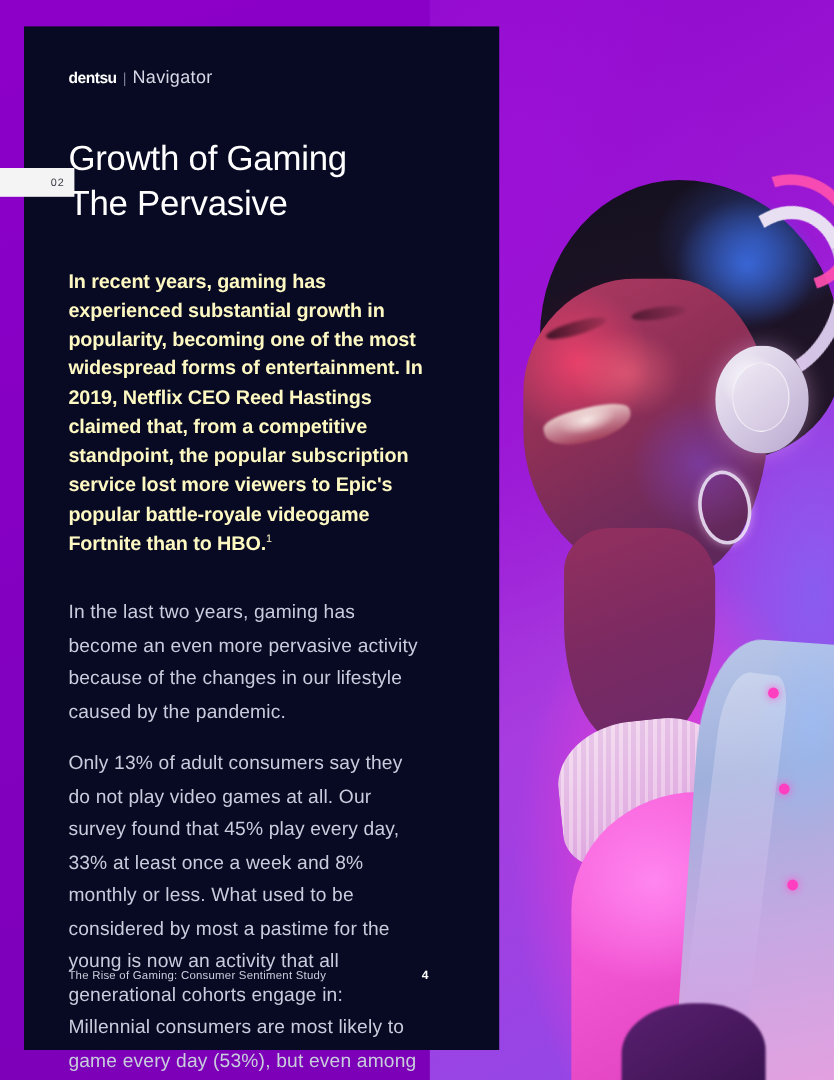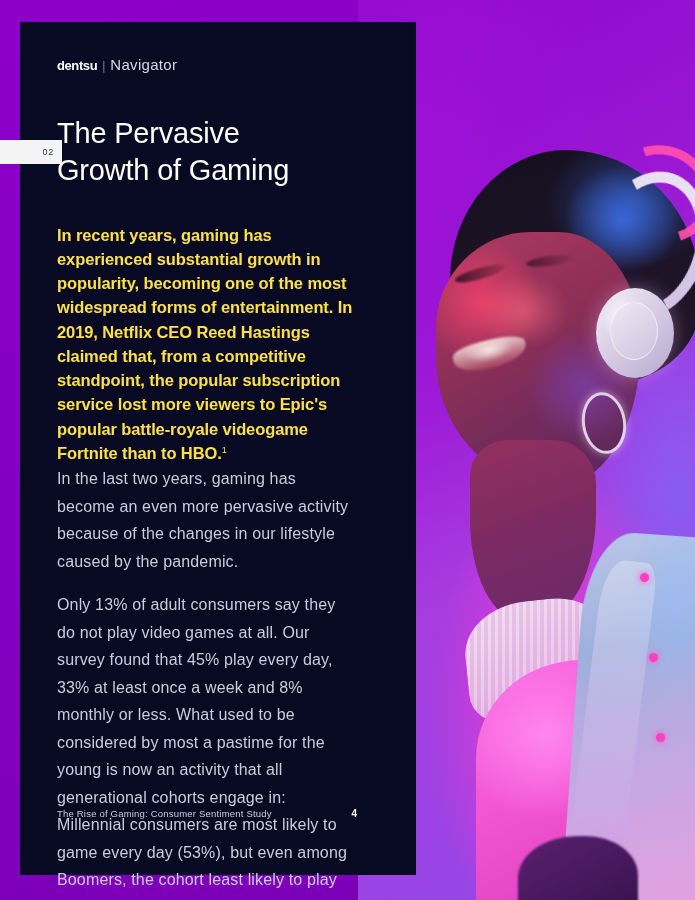--- a/index.html
+++ b/index.html
@@ -276,22 +276,23 @@
     color:#ffffff;
     letter-spacing:-0.2px;
     margin-bottom:34px;
   }
   .title .ln { display:block; }
 
   .lead {
     font-size:16.5px;
     line-height:1.47;
     font-weight:bold;
-    color:#fde047;
+    color:#fef9c3;
     letter-spacing:-0.1px;
+    margin-bottom:32px;
   }
   .lead sup {
     font-size:9px;
     vertical-align:super;
     font-weight:normal;
   }
 
   .body-p {
     font-size:16px;
     line-height:1.72;
@@ -360,22 +361,22 @@
 
   <div class="content">
 
     <div class="brand">
       <span class="brand-name">dentsu</span>
       <span class="brand-div">|</span>
       <span class="brand-sub">Navigator</span>
     </div>
 
     <h1 class="title">
+      <span class="ln">Growth of Gaming</span>
       <span class="ln">The Pervasive</span>
-      <span class="ln">Growth of Gaming</span>
     </h1>
 
     <p class="lead"><span>In recent years, gaming has experienced substantial growth in popularity, becoming one of the most widespread forms of entertainment. In 2019, Netflix CEO Reed Hastings claimed that, from a competitive standpoint, the popular subscription service lost more viewers to Epic's popular battle-royale videogame Fortnite than to HBO.</span><sup>1</sup></p>
 
     <p class="body-p">In the last two years, gaming has become an even more pervasive activity because of the changes in our lifestyle caused by the pandemic.</p>
 
     <p class="body-p">Only 13% of adult consumers say they do not play video games at all. Our survey found that 45% play every day, 33% at least once a week and 8% monthly or less. What used to be considered by most a pastime for the young is now an activity that all generational cohorts engage in: Millennial consumers are most likely to game every day (53%), but even among Boomers, the cohort least likely to play daily, this figure is still considerable (35%).</p>
 
   </div>
 

